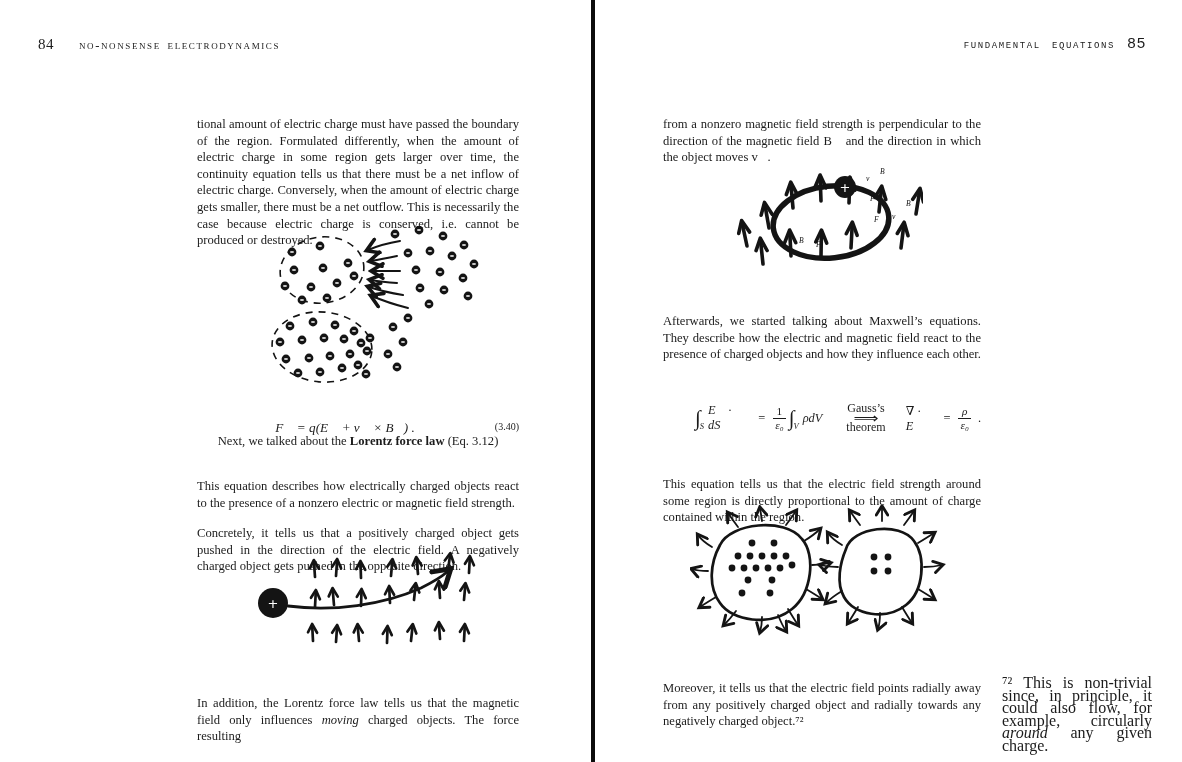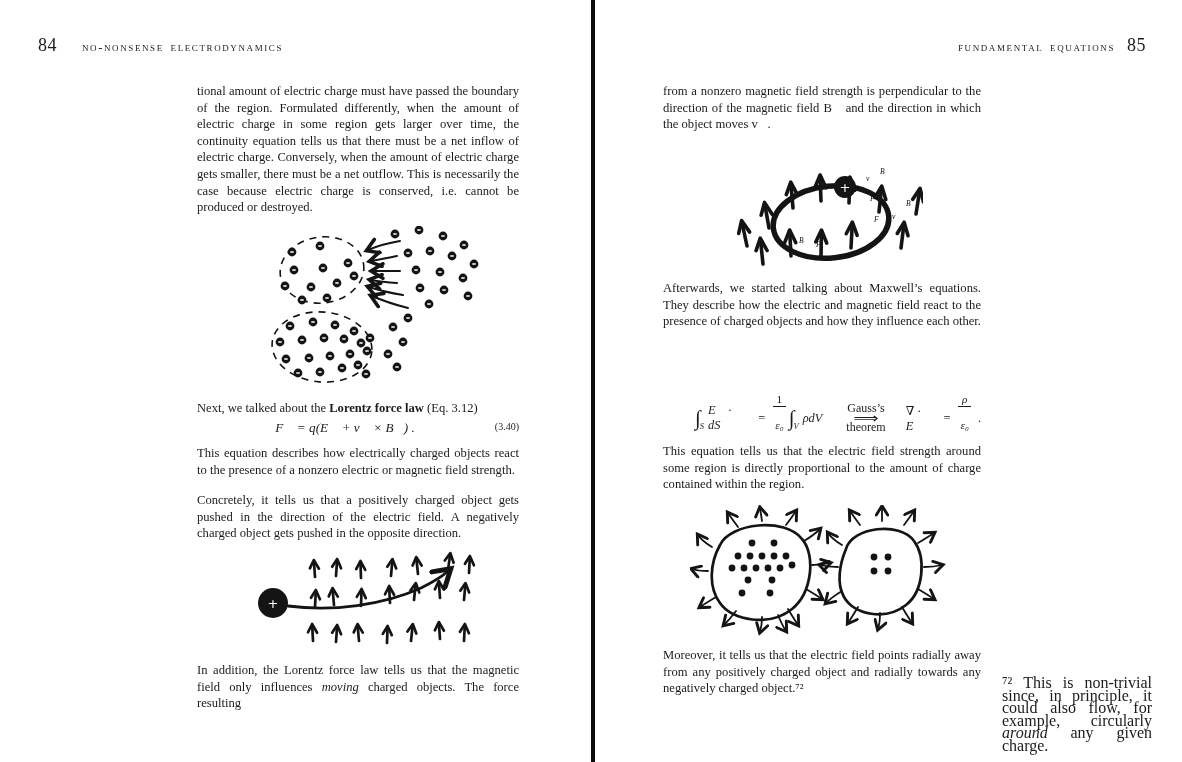--- a/index.html
+++ b/index.html
@@ -7,54 +7,55 @@
     width:1182px;height:762px;background:#ffffff;color:#1b1b1b;
     font-family:"Liberation Serif","DejaVu Serif",serif;
     position:relative;overflow:hidden;
   }
   .spread{position:absolute;inset:0;}
   .spine{position:absolute;left:591px;top:0;width:4px;height:762px;background:#0c0c0c;}
 
   
   .hdr{position:absolute;top:35px;white-space:nowrap;}
   .hdr-left{left:38px;}
-  .hdr-right{right:36px;text-align:right;}
-  .pgnum{font-size:18px;letter-spacing:.5px;}
+  .hdr-right{right:36px;text-align:right;font-family:Liberation Mono, monospace;}
+  .pgnum{font-size:15px;letter-spacing:.5px;}
   .runhead{
     font-variant:small-caps;font-size:12.6px;letter-spacing:1.6px;word-spacing:2px;
   }
   .hdr-left .runhead{margin-left:25px;}
   .hdr-right .runhead{margin-right:12px;}
 
   
   .para{
     position:absolute;font-size:12.6px;line-height:16.6px;
     text-align:justify;
+    margin-top:33px;
   }
   .col-l{left:197px;width:322px;}
   .col-r{left:663px;width:318px;}
-  .oneline{text-align:left;white-space:nowrap;}
+  .oneline{text-align:center;white-space:nowrap;}
   .para b{font-weight:bold;}
   .para i{font-style:italic;}
 
   
   .eqrow{position:absolute;height:20px;}
   .eq-center{position:absolute;left:0;right:26px;text-align:center;font-size:13.2px;}
   .mi{font-style:italic;}
   .eqlabel{position:absolute;right:0;top:1px;font-size:10px;}
 
   .gauss-row{
     position:absolute;left:663px;top:398px;width:318px;height:40px;
     display:flex;align-items:center;font-size:12.4px;
   }
   .bigint{font-size:21px;vertical-align:-2px;line-height:0;}
   .isub{font-size:8.5px;font-style:italic;position:relative;top:8px;left:-1px;margin-right:3px;}
   .frac{display:inline-flex;flex-direction:column;align-items:center;line-height:1.12;
         font-size:11.4px;margin:0 3px;vertical-align:middle;}
-  .frac .fden{border-top:1px solid #1b1b1b;padding:12px 2px;font-style:italic;}
+  .frac .fden{border-top:1px solid #1b1b1b;padding:0 2px;font-style:italic;}
   .frac .fnum{padding:0 2px;}
   .gauss-stack{display:inline-flex;flex-direction:column;align-items:center;margin:0 20px 0 24px;line-height:1;}
   .gs-small{font-size:12px;line-height:9px;}
   .gs-arrow{font-size:14px;line-height:10px;font-family:"DejaVu Sans","DejaVu Serif",sans-serif;}
   .gs-arrow{transform:scaleX(1.25);}
   .eq-period{margin-left:4px;}
 
   
   .fig{position:absolute;}
   .fig svg{display:block;}

